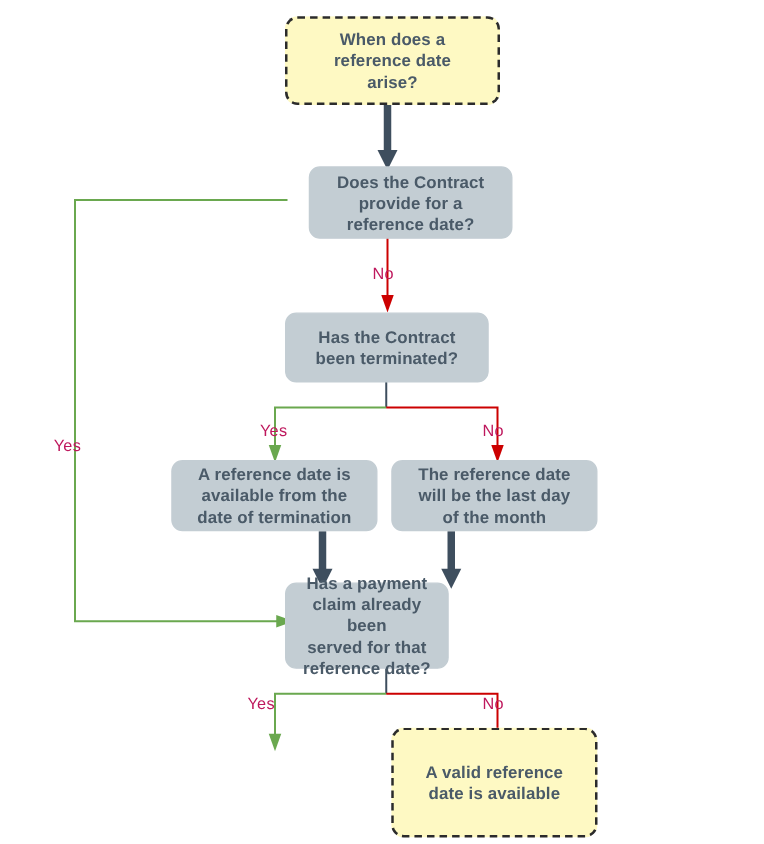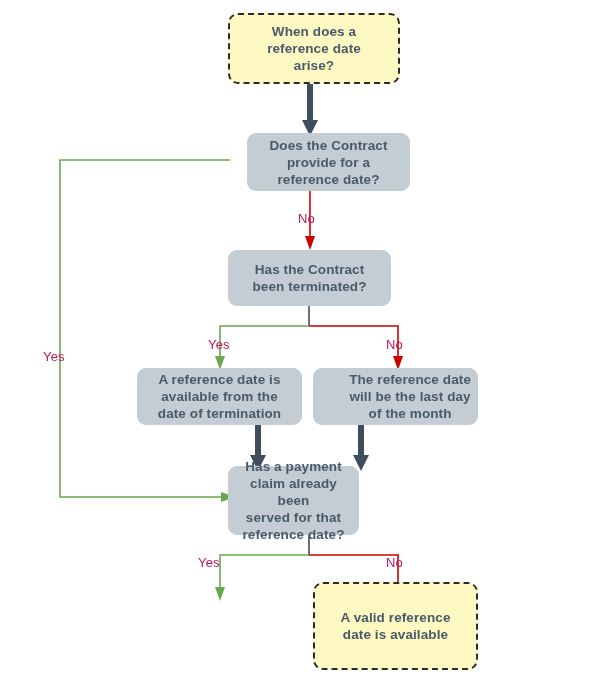--- a/index.html
+++ b/index.html
@@ -144,21 +144,21 @@
     <span>Has the Contract
 been terminated?</span>
   </div>
 
   <div class="node filled" style="left:137px; top:368px; width:165px; height:57px;">
     <span>A reference date is
 available from the
 date of termination</span>
   </div>
 
-  <div class="node filled" style="left:313px; top:368px; width:165px; height:57px;justify-content:flex-end;">
+  <div class="node filled" style="left:313px; top:368px; width:165px; height:57px;">
     <span>The reference date
 will be the last day
 of the month</span>
   </div>
 
   <div class="node filled" style="left:228px; top:466px; width:131px; height:69px;">
     <span>Has a payment
 claim already been
 served for that
 reference date?</span>

